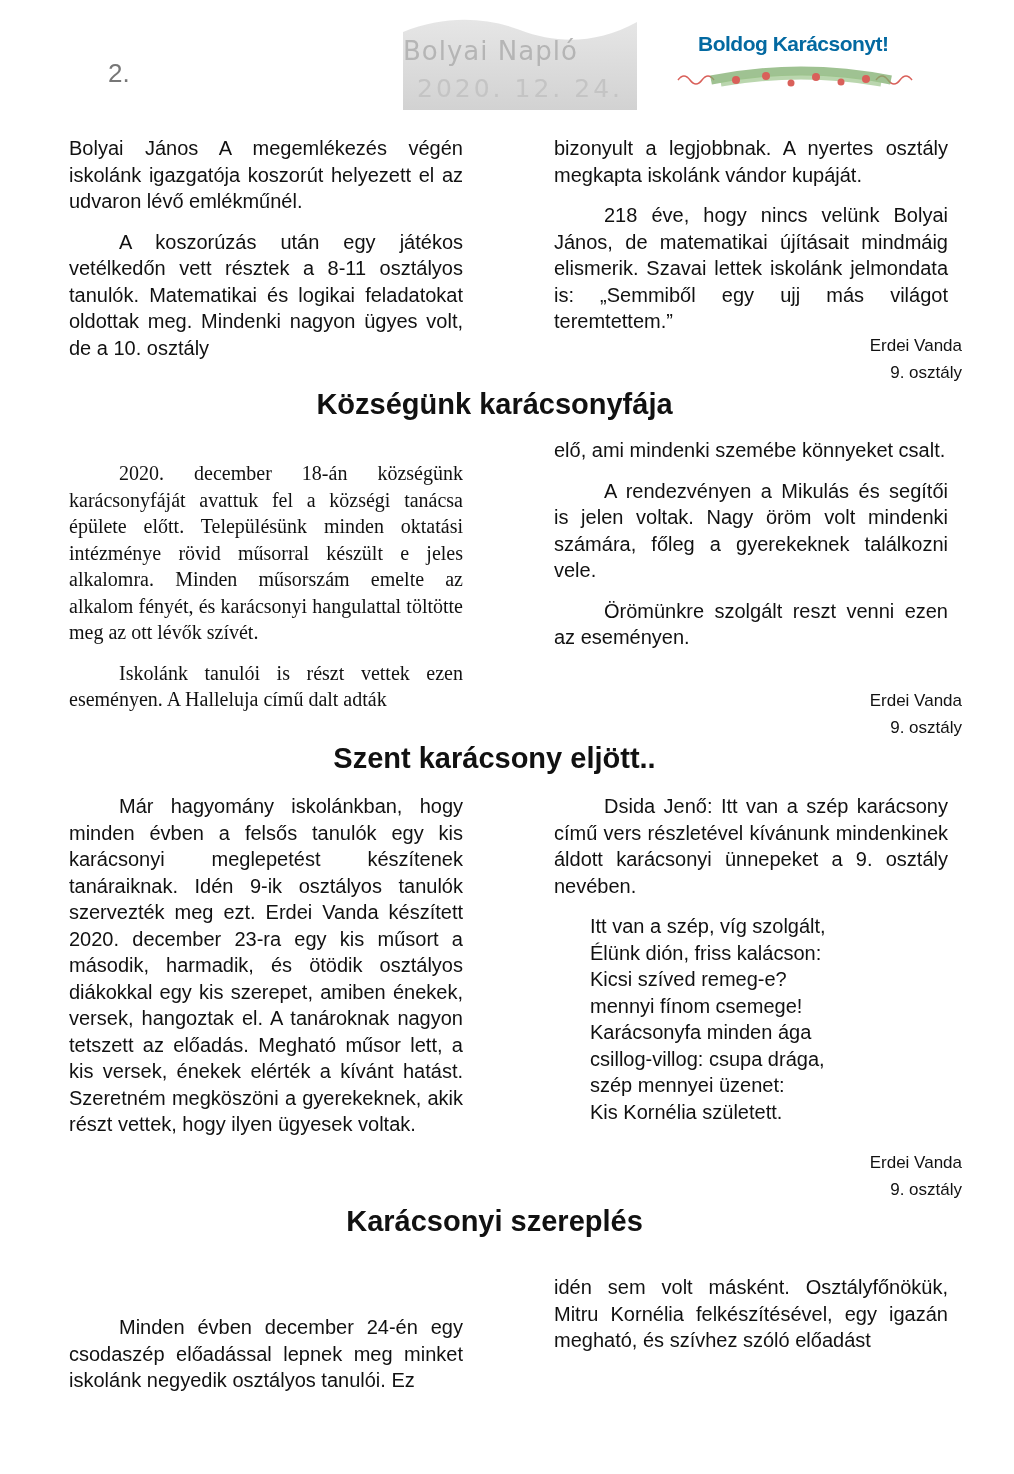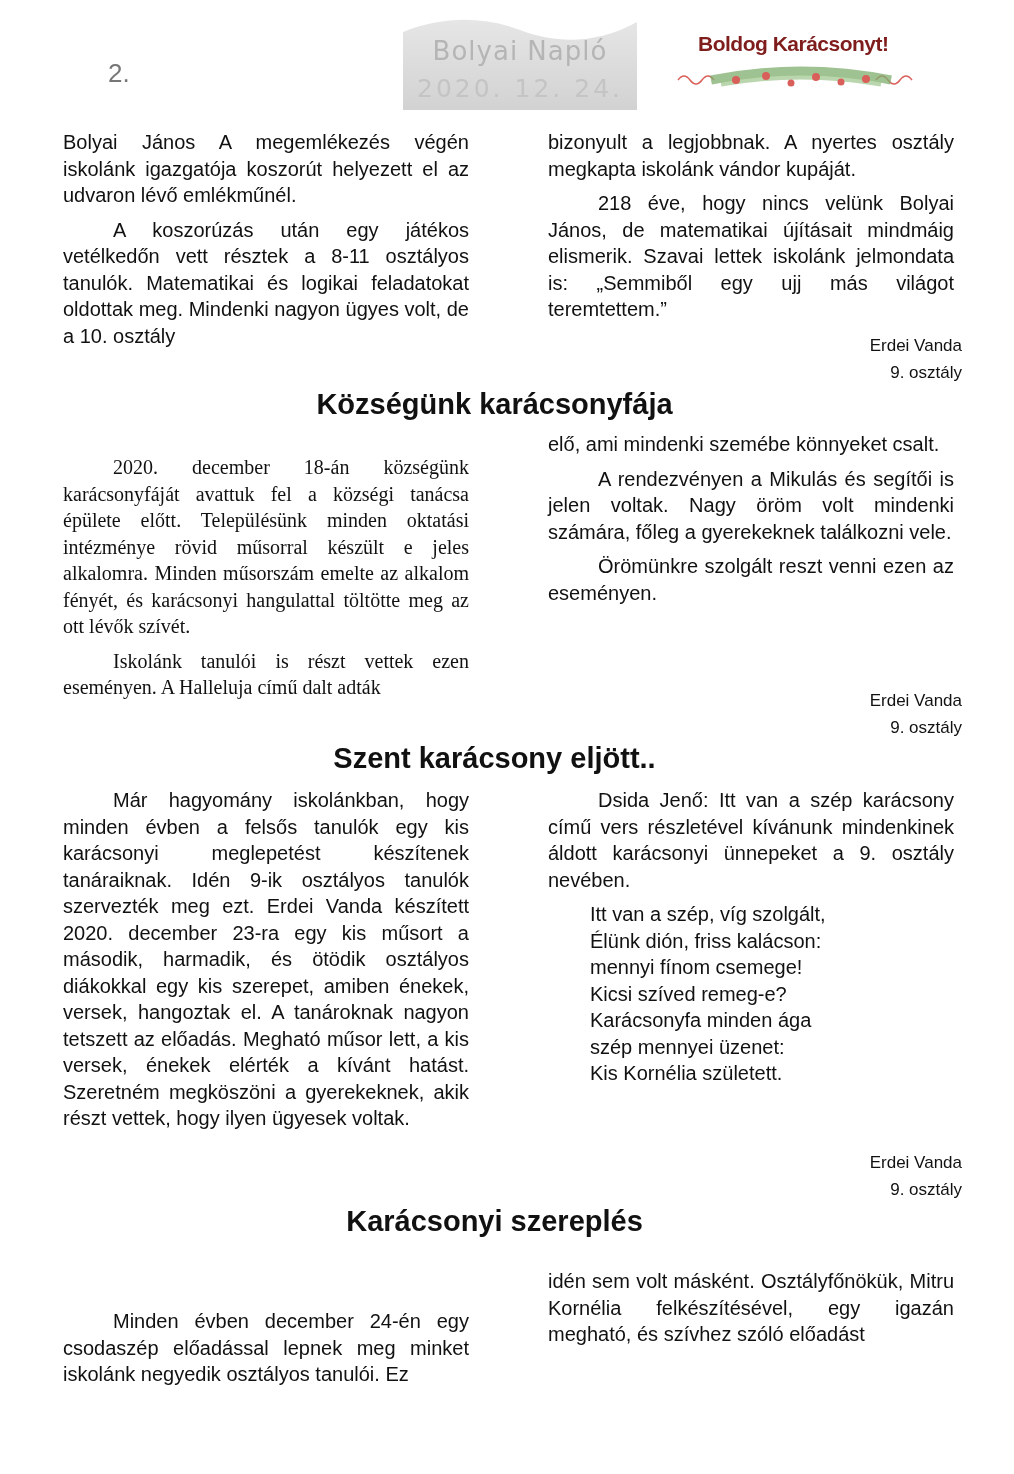--- a/index.html
+++ b/index.html
@@ -1,31 +1,31 @@
 <!DOCTYPE html>
 <html><head>
 <meta charset="utf-8">
 <style>
   html, body { margin: 0; padding: 0; background: #ffffff; }
   body { width: 1014px; height: 1474px; position: relative; overflow: hidden;
          font-family: "Liberation Sans", sans-serif; color: #111; }
   .page-num { position: absolute; left: 108px; top: 58px; font-size: 26px; color: #777; }
   .banner { position: absolute; left: 403px; top: 14px; width: 234px; height: 96px; }
   .banner svg { position: absolute; left: 0; top: 0; }
-  .banner .t1 { position: absolute; left: 0; width: 234px; top: 22px; text-align: center;
+  .banner .t1 { position: absolute; left: 0; width: 234px; top: 22px; 
                 font-family: "DejaVu Sans", sans-serif; font-size: 26px; color: #b5b5b5; letter-spacing: 1px; }
   .banner .t2 { position: absolute; left: 0; width: 234px; top: 60px; text-align: center;
                 font-family: "DejaVu Sans", sans-serif; font-size: 25px; color: #c4c4c4; letter-spacing: 3px; }
   .greet { position: absolute; left: 676px; top: 28px; width: 250px; height: 70px; }
-  .greet .gt { position: absolute; left: 22px; top: 4px; font-size: 21px; font-weight: bold; color: #7f1d1d;
+  .greet .gt { position: absolute; left: 22px; top: 4px; font-size: 21px; font-weight: bold; color: #0369a1;
                letter-spacing: -0.5px; }
   .greet svg { position: absolute; left: 0; top: 30px; }
 
   .col { position: absolute; width: 422px; font-size: 20px; line-height: 26.5px; }
-  .col p { margin: 8px; text-align: justify; }
+  .col p { margin: 14px; text-align: justify; }
   .col p.ind { text-indent: 50px; }
   .col p.last { text-align-last: left; }
   .left { left: 55px; }
   .right { left: 540px; }
   .sig { position: absolute; right: 52px; text-align: right; font-size: 17px; line-height: 26.5px; }
   .heading { position: absolute; left: 0; width: 989px; text-align: center; font-weight: bold; font-size: 29px; }
   .poem { padding-left: 50px; }
   .poem div { white-space: nowrap; }
 </style>
 </head>
@@ -93,23 +93,24 @@
 
 <div class="heading" style="top:742px;">Szent karácsony eljött..</div>
 <div class="col left" style="top:779px;">
   <p class="ind last">Már hagyomány iskolánkban, hogy minden évben a felsős tanulók egy kis karácsonyi meglepetést készítenek tanáraiknak. Idén 9-ik osztályos tanulók szervezték meg ezt. Erdei Vanda készített 2020. december 23-ra egy kis műsort a második, harmadik, és ötödik osztályos diákokkal egy kis szerepet, amiben énekek, versek, hangoztak el. A tanároknak nagyon tetszett az előadás. Megható műsor lett, a kis versek, énekek elérték a kívánt hatást. Szeretném megköszöni a gyerekeknek, akik részt vettek, hogy ilyen ügyesek voltak.</p>
 </div>
 <div class="col right" style="top:779px;">
   <p class="ind last">Dsida Jenő: Itt van a szép karácsony című vers részletével kívánunk mindenkinek áldott karácsonyi ünnepeket a 9. osztály nevében.</p>
   <div class="poem">
     <div>Itt van a szép, víg szolgált,</div>
     <div>Élünk dión, friss kalácson:</div>
+    <div>Kicsi szíved remeg-e?</div>
     <div>mennyi fínom csemege!</div>
-    <div>Kicsi szíved remeg-e?</div>
     <div>Karácsonyfa minden ága</div>
+    <div>csillog-villog: csupa drága,</div>
     <div>szép mennyei üzenet:</div>
     <div>Kis Kornélia született.</div>
   </div>
 </div>
 <div class="sig" style="top:1150px;">
   <div>Erdei Vanda</div>
   <div>9. osztály</div>
 </div>
 
 <div class="heading" style="top:1205px;">Karácsonyi szereplés</div>

